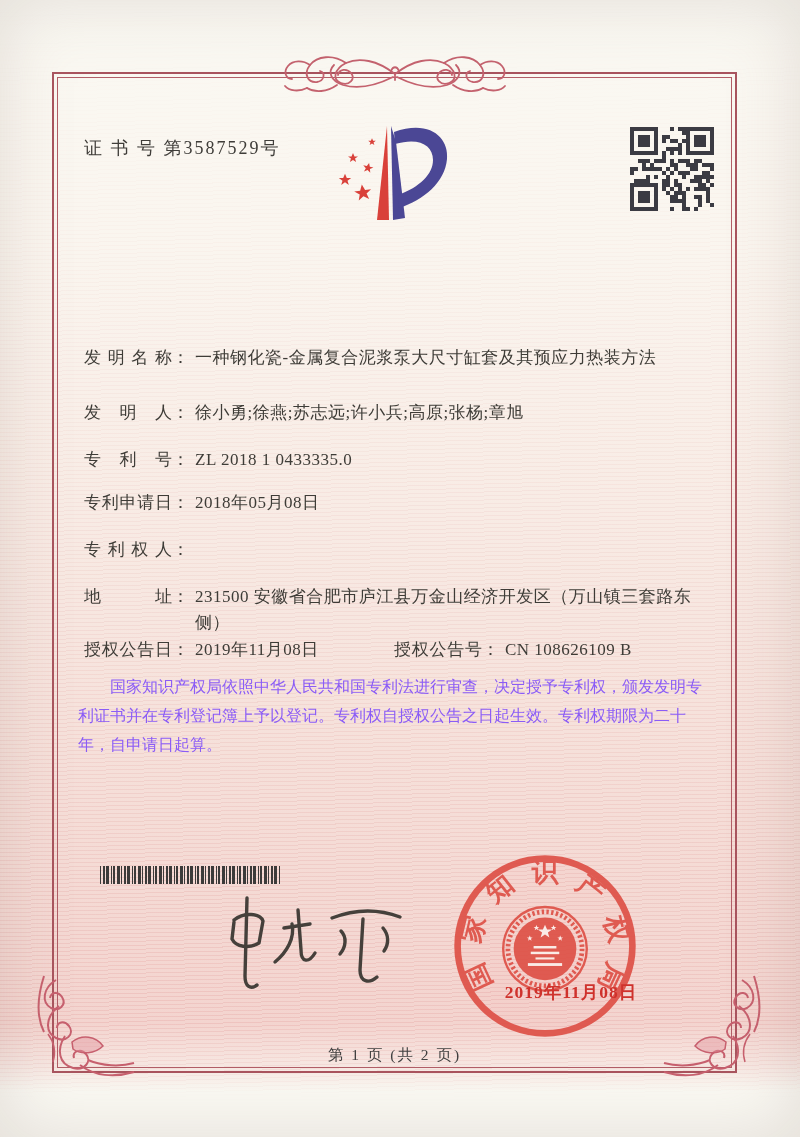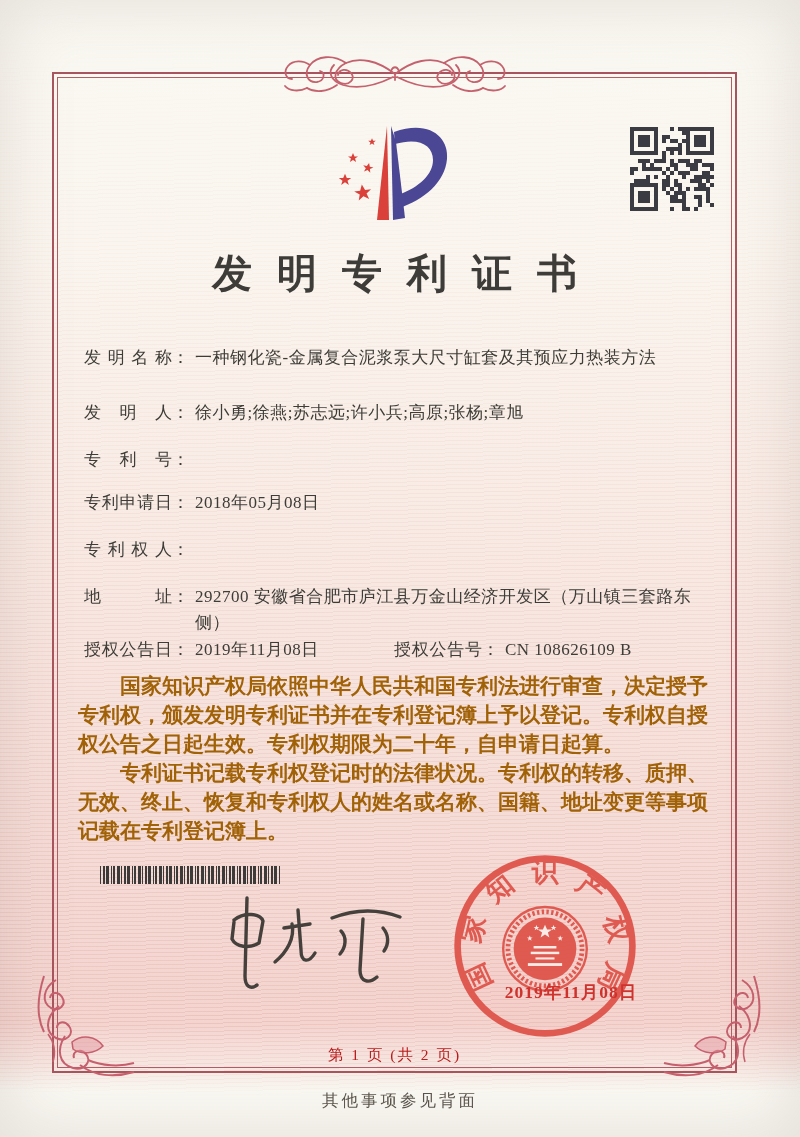--- a/index.html
+++ b/index.html
@@ -20,30 +20,30 @@
   .abs { position:absolute; }
   .cert-no { left:84px; top:136px; font-size:18px; color:#3f3d39; letter-spacing:2px; }
   .title { left:52px; top:246px; width:685px; text-align:center; font-size:40px; font-weight:700;
     color:#3e3c39; letter-spacing:25px; padding-left:25px; }
   .row { left:84px; width:630px; font-size:17px; color:#3e3c37; line-height:26px; display:flex; align-items:flex-start; }
   .flabel { display:inline-block; width:88px; text-align:justify; text-align-last:justify; flex:none; }
   .colon { flex:none; margin-right:6px; }
   .fvalue { letter-spacing:0.5px; }
   .addr-val { width:526px; }
   .pair2 { position:absolute; left:310px; top:0; display:flex; }
-  .paras { left:78px; top:672px; width:636px; font-size:21px; line-height:29px; color:#a16207;font-weight:bold; }
+  .paras { left:78px; top:672px; width:636px; font-size:16px; line-height:29px; color:#8b5cf6; }
   .paras p { text-indent:2em; }
   .barcode { left:100px; top:866px; height:18px; display:flex; align-items:stretch; }
   .barcode i { display:block; background:#3c3b3a; }
   .director { left:88px; top:922px; font-size:18px; color:#413d38; letter-spacing:7px; line-height:38px; }
   .sig { left:212px; top:886px; }
   .seal { left:450px; top:851px; }
   .seal-date { left:486px; top:980px; width:170px; text-align:center; font-size:17.5px; font-weight:700;
     color:#cf322c; letter-spacing:1px; }
-  .page-info { left:52px; top:1045px; width:685px; text-align:center; font-size:15.5px; color:#b91c1c; letter-spacing:2px; }
+  .page-info { left:52px; top:1045px; width:685px; text-align:center; font-size:15.5px; color:#404040; letter-spacing:2px; }
   .back-note { left:0; top:1090px; width:800px; text-align:center; font-size:16.5px; color:#57524a; letter-spacing:3px; }
   .qr { left:630px; top:127px; display:grid; grid-template-rows:repeat(21,4px); grid-template-columns:repeat(21,4px); }
   .qr i { background:#3b3b43; }
   .logo { left:336px; top:116px; }
   .top-orn { left:275px; top:50px; }
   .lace { width:118px; height:118px; }
   .lace-bl { left:28px; top:972px; }
   .lace-br { left:652px; top:972px; transform:scaleX(-1); }
 </style>
 </head>
@@ -88,20 +88,21 @@
       <path d="M28,8 C15,16 13,30 23,36 C31,40 39,33 34,25 C30,19 23,20 22,26"></path>
       <path d="M31,34 C18,44 16,60 28,66 C38,71 47,62 41,54 C36,48 29,50 29,56"></path>
       <path d="M37,64 C28,78 31,92 45,96 C57,99 64,89 58,82 C53,76 44,79 46,86"></path>
       <path d="M52,93 C66,104 86,106 106,100"></path>
       <path d="M60,88 C74,94 92,95 106,91"></path>
       <path d="M44,70 C54,62 68,64 75,74 C67,82 53,83 45,77 Z" fill="rgba(226,148,158,0.45)" stroke-width="1.5"></path>
       <path d="M20,62 C26,70 28,80 25,90" stroke-width="1.5"></path>
     </g>
   </svg>
 
+  <div class="abs cert-no">证 书 号 第3587529号</div>
 
   <svg class="abs logo" width="130" height="118" viewBox="0 0 130 118">
     <defs>
       <path id="star" d="M0,-10 L2.94,-3.09 10,-3.09 4.05,1.18 6.18,8.09 0,3.82 -6.18,8.09 -4.05,1.18 -10,-3.09 -2.94,-3.09 Z"></path>
     </defs>
     <g fill="#d9413a">
       <use href="#star" transform="translate(36,26) scale(0.38)"></use>
       <use href="#star" transform="translate(17,42) scale(0.5)"></use>
       <use href="#star" transform="translate(32,52) scale(0.52) rotate(12)"></use>
       <use href="#star" transform="translate(9,64) scale(0.62)"></use>
@@ -329,64 +330,63 @@
       <i style="grid-area:21/4"></i>
       <i style="grid-area:21/5"></i>
       <i style="grid-area:21/6"></i>
       <i style="grid-area:21/7"></i>
       <i style="grid-area:21/11"></i>
       <i style="grid-area:21/14"></i>
       <i style="grid-area:21/15"></i>
       <i style="grid-area:21/17"></i>
     </div>
 
-  <div class="abs title">发明专利证书</div>
 
   <div class="abs row" style="top:345px">
     <span class="flabel">发明名称</span>
       <span class="colon">：</span>
     <span class="fvalue">一种钢化瓷-金属复合泥浆泵大尺寸缸套及其预应力热装方法</span>
   </div>
   <div class="abs row" style="top:400px">
     <span class="flabel">发明人</span>
       <span class="colon">：</span>
     <span class="fvalue">徐小勇;徐燕;苏志远;许小兵;高原;张杨;章旭</span>
   </div>
   <div class="abs row" style="top:447px">
     <span class="flabel">专利号</span>
       <span class="colon">：</span>
+    <span class="fvalue">ZL 2018 1 0433335.0</span>
   </div>
   <div class="abs row" style="top:490px">
     <span class="flabel">专利申请日</span>
       <span class="colon">：</span>
     <span class="fvalue">2018年05月08日</span>
   </div>
   <div class="abs row" style="top:537px">
     <span class="flabel">专利权人</span>
       <span class="colon">：</span>
   </div>
   <div class="abs row" style="top:584px">
     <span class="flabel">地址</span>
       <span class="colon">：</span>
-    <span class="fvalue addr-val">292700 安徽省合肥市庐江县万金山经济开发区（万山镇三套路东侧）</span>
+    <span class="fvalue addr-val">231500 安徽省合肥市庐江县万金山经济开发区（万山镇三套路东侧）</span>
   </div>
   <div class="abs row" style="top:637px; position:absolute">
     <span class="flabel">授权公告日</span>
       <span class="colon">：</span>
     <span class="fvalue">2019年11月08日</span>
     <span class="pair2">
       <span class="flabel">授权公告号</span>
         <span class="colon">：</span>
       <span class="fvalue">CN 108626109 B</span>
     </span>
   </div>
 
   <div class="abs paras">
     <p>国家知识产权局依照中华人民共和国专利法进行审查，决定授予专利权，颁发发明专利证书并在专利登记簿上予以登记。专利权自授权公告之日起生效。专利权期限为二十年，自申请日起算。</p>
-    <p>专利证书记载专利权登记时的法律状况。专利权的转移、质押、无效、终止、恢复和专利权人的姓名或名称、国籍、地址变更等事项记载在专利登记簿上。</p>
   </div>
 
   <div class="abs barcode" id="barcode">
       <i style="width:1px;margin-right:2px"></i>
       <i style="width:2px;margin-right:1px"></i>
       <i style="width:3px;margin-right:2px"></i>
       <i style="width:1px;margin-right:1px"></i>
       <i style="width:2px;margin-right:2px"></i>
       <i style="width:3px;margin-right:1px"></i>
       <i style="width:1px;margin-right:2px"></i>
@@ -478,16 +478,15 @@
           <rect x="85" y="106" width="30" height="2.6"></rect>
           <rect x="90" y="112" width="20" height="2.2"></rect>
           <rect x="82" y="118" width="36" height="3"></rect>
         </g>
       </g>
     </g>
   </svg>
   <div class="abs seal-date">2019年11月08日</div>
 
   <div class="abs page-info">第 1 页 (共 2 页)</div>
-  <div class="abs back-note">其他事项参见背面</div>
 
   <div class="vignette"></div>
 </div>
 
 </body></html>

